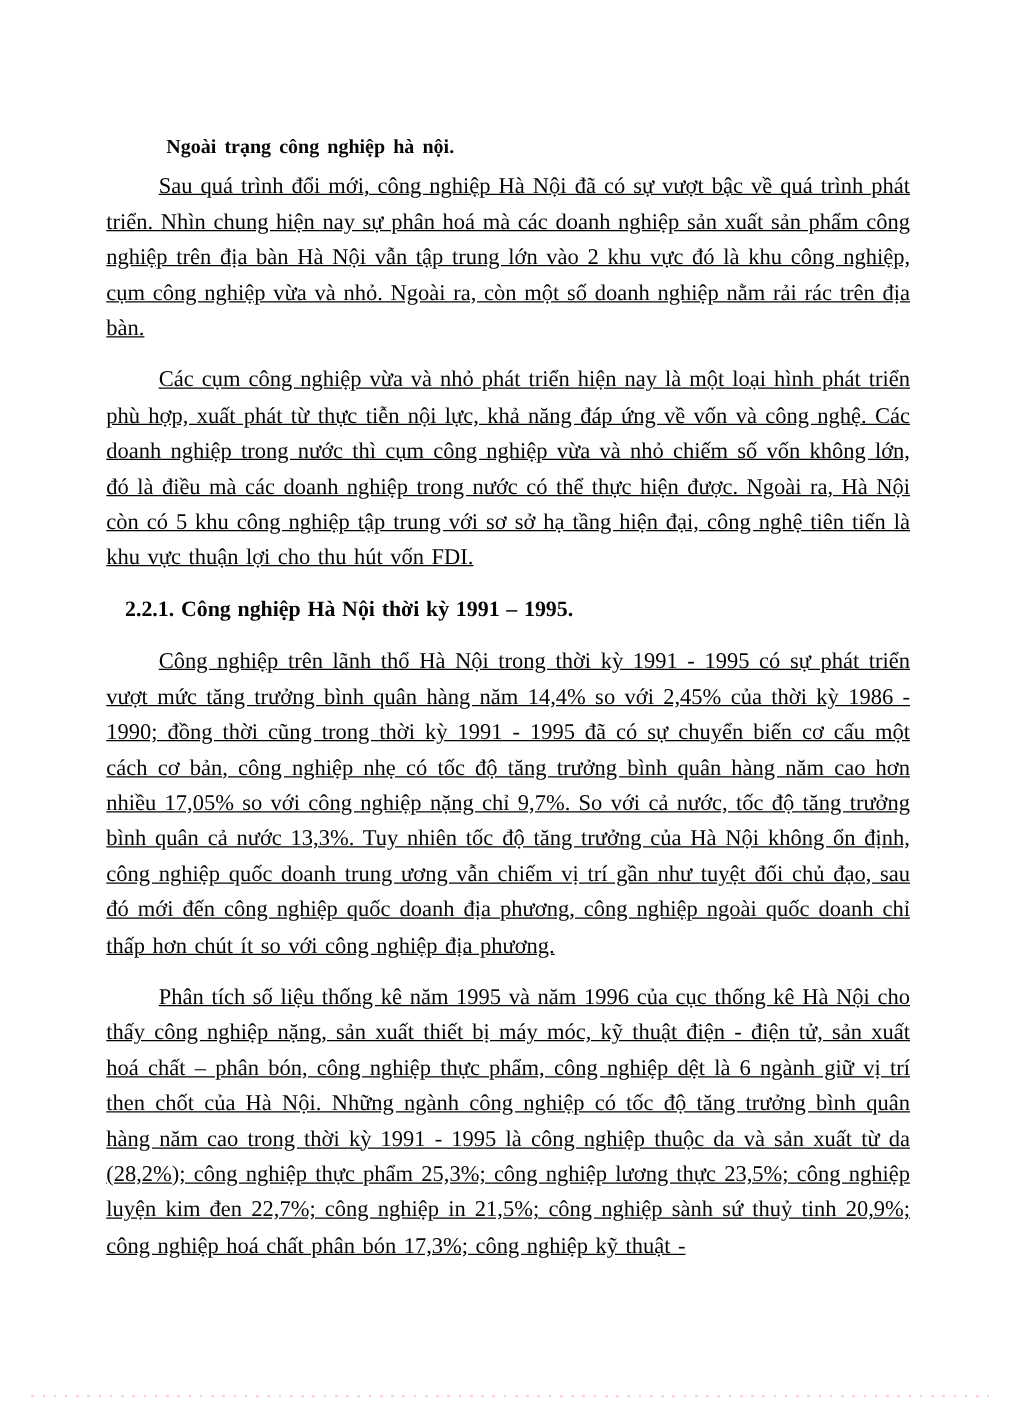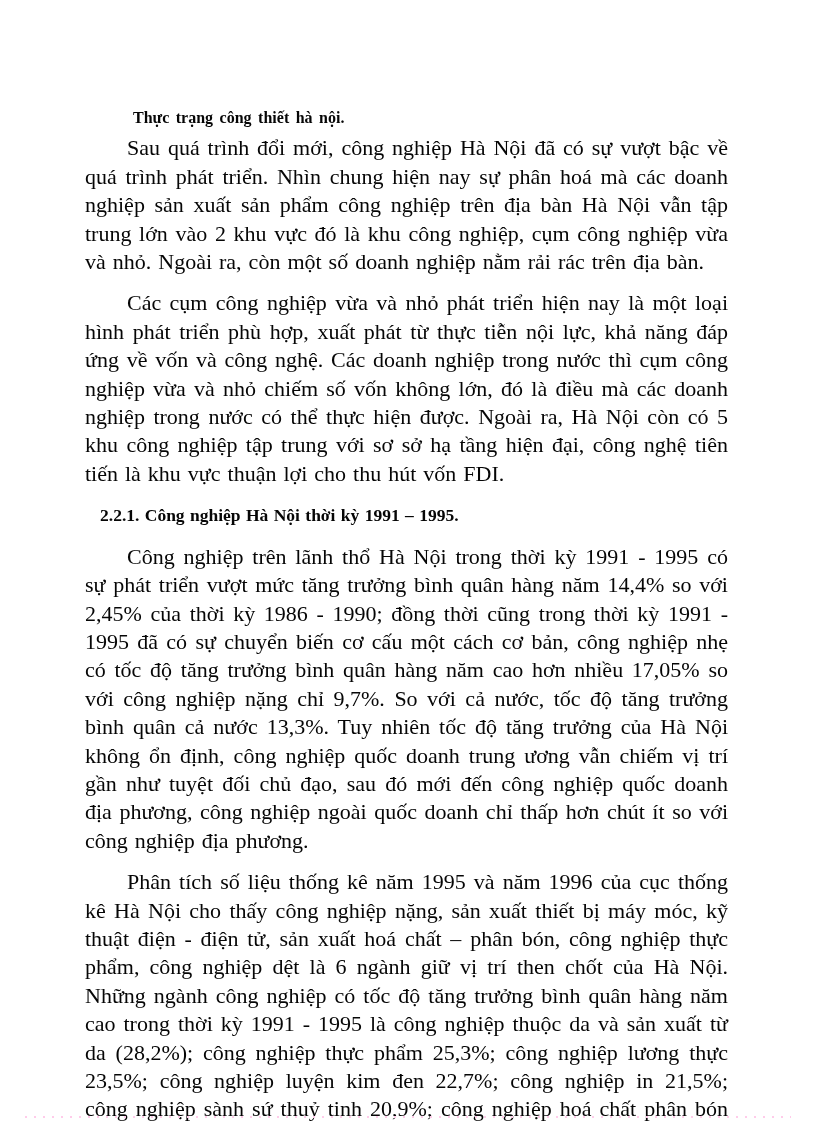--- a/index.html
+++ b/index.html
@@ -16,26 +16,27 @@
     font-family: "Liberation Serif", "DejaVu Serif", serif;
     color: #060606;
   }
   .content {
     position: absolute;
     left: 85px;
     top: 104px;
     width: 643px;
   }
   .para {
-    font-size: 22px;
+    font-size: 18px;
     line-height: 28.4px;
     text-align: justify;
     text-indent: 42px;
     margin: 0 0 13px 0;
     word-spacing: 1.5px;
+    text-decoration: underline;
   }
   .intro-heading {
     font-size: 16px;
     font-weight: bold;
     line-height: 28.4px;
     text-indent: 48px;
     margin: 0 0 2px 0;
     word-spacing: 2.5px;
     text-align: left;
   }
@@ -60,21 +61,21 @@
       transparent 2px 9px
     );
   }
 </style>
 </head>
 <body>
 
 <div class="page">
   <div class="content">
 
-    <div class="intro-heading">Thực trạng công thiết hà nội.</div>
+    <div class="intro-heading">Ngoài trạng công nghiệp hà nội.</div>
 
     <p class="para">Sau quá trình đổi mới, công nghiệp Hà Nội đã có sự vượt bậc về quá trình phát triển. Nhìn chung hiện nay sự phân hoá mà các doanh nghiệp sản xuất sản phẩm công nghiệp trên địa bàn Hà Nội vẫn tập trung lớn vào 2 khu vực đó là khu công nghiệp, cụm công nghiệp vừa và nhỏ. Ngoài ra, còn một số doanh nghiệp nằm rải rác trên địa bàn.</p>
 
     <p class="para">Các cụm công nghiệp vừa và nhỏ phát triển hiện nay là một loại hình phát triển phù hợp, xuất phát từ thực tiễn nội lực, khả năng đáp ứng về vốn và công nghệ. Các doanh nghiệp trong nước thì cụm công nghiệp vừa và nhỏ chiếm số vốn không lớn, đó là điều mà các doanh nghiệp trong nước có thể thực hiện được. Ngoài ra, Hà Nội còn có 5 khu công nghiệp tập trung với sơ sở hạ tầng hiện đại, công nghệ tiên tiến là khu vực thuận lợi cho thu hút vốn FDI.</p>
 
     <div class="section-heading">2.2.1. Công nghiệp Hà Nội thời kỳ 1991 – 1995.</div>
 
     <p class="para">Công nghiệp trên lãnh thổ Hà Nội trong thời kỳ 1991 - 1995 có sự phát triển vượt mức tăng trưởng bình quân hàng năm 14,4% so với 2,45% của thời kỳ 1986 - 1990; đồng thời cũng trong thời kỳ 1991 - 1995 đã có sự chuyển biến cơ cấu một cách cơ bản, công nghiệp nhẹ có tốc độ tăng trưởng bình quân hàng năm cao hơn nhiều 17,05% so với công nghiệp nặng chỉ 9,7%. So với cả nước, tốc độ tăng trưởng bình quân cả nước 13,3%. Tuy nhiên tốc độ tăng trưởng của Hà Nội không ổn định, công nghiệp quốc doanh trung ương vẫn chiếm vị trí gần như tuyệt đối chủ đạo, sau đó mới đến công nghiệp quốc doanh địa phương, công nghiệp ngoài quốc doanh chỉ thấp hơn chút ít so với công nghiệp địa phương.</p>
 
     <p class="para">Phân tích số liệu thống kê năm 1995 và năm 1996 của cục thống kê Hà Nội cho thấy công nghiệp nặng, sản xuất thiết bị máy móc, kỹ thuật điện - điện tử, sản xuất hoá chất – phân bón, công nghiệp thực phẩm, công nghiệp dệt là 6 ngành giữ vị trí then chốt của Hà Nội. Những ngành công nghiệp có tốc độ tăng trưởng bình quân hàng năm cao trong thời kỳ 1991 - 1995 là công nghiệp thuộc da và sản xuất từ da (28,2%); công nghiệp thực phẩm 25,3%; công nghiệp lương thực 23,5%; công nghiệp luyện kim đen 22,7%; công nghiệp in 21,5%; công nghiệp sành sứ thuỷ tinh 20,9%; công nghiệp hoá chất phân bón 17,3%; công nghiệp kỹ thuật -</p>

